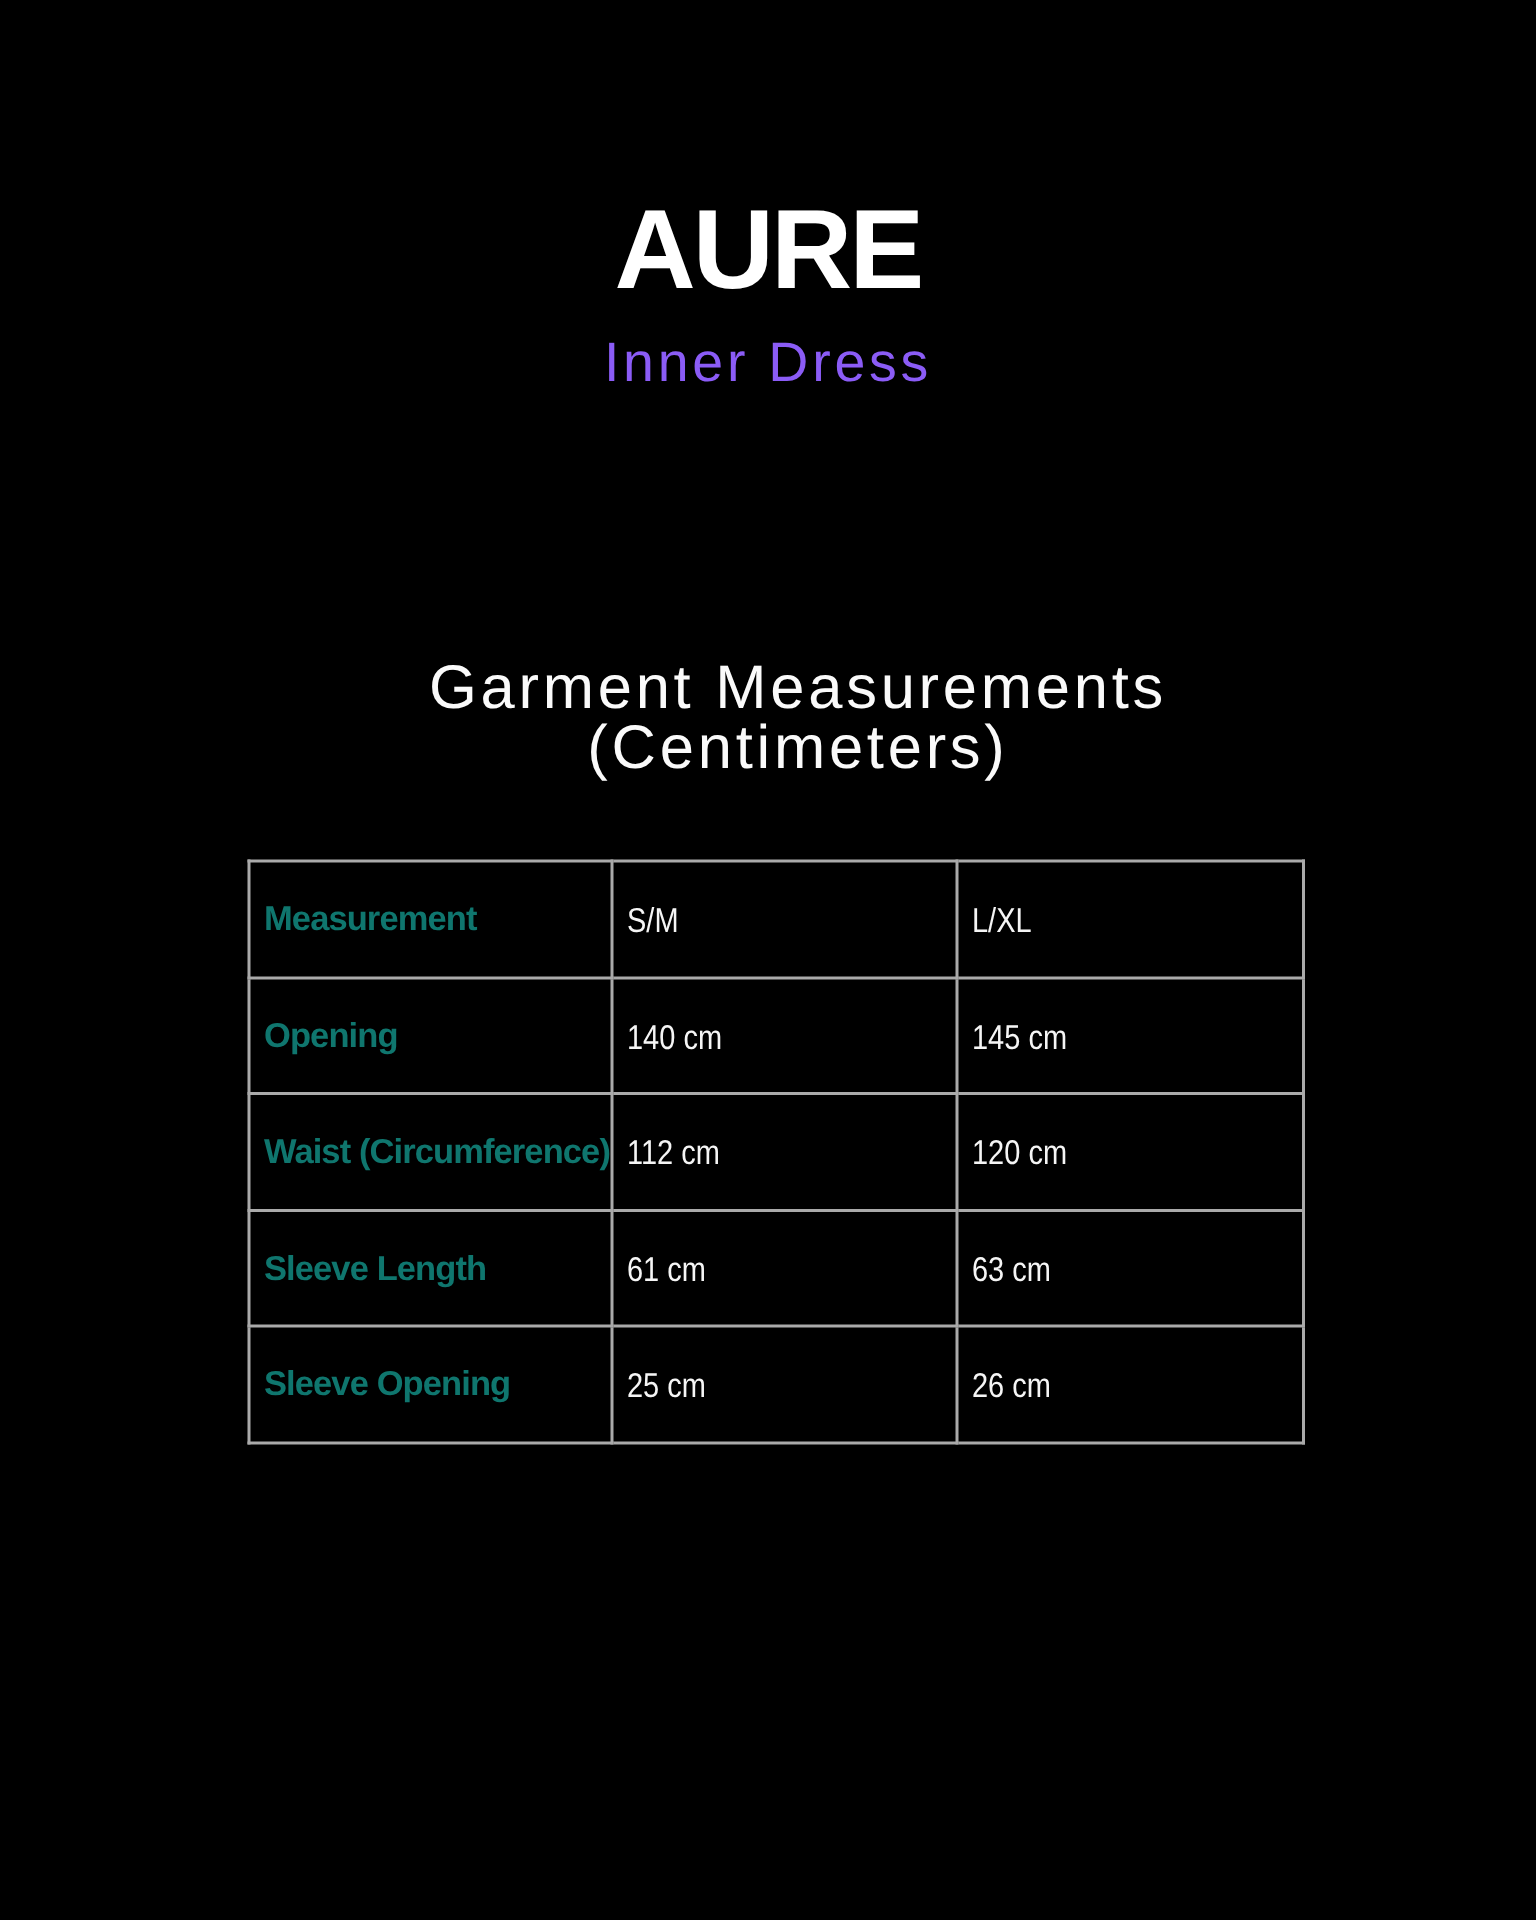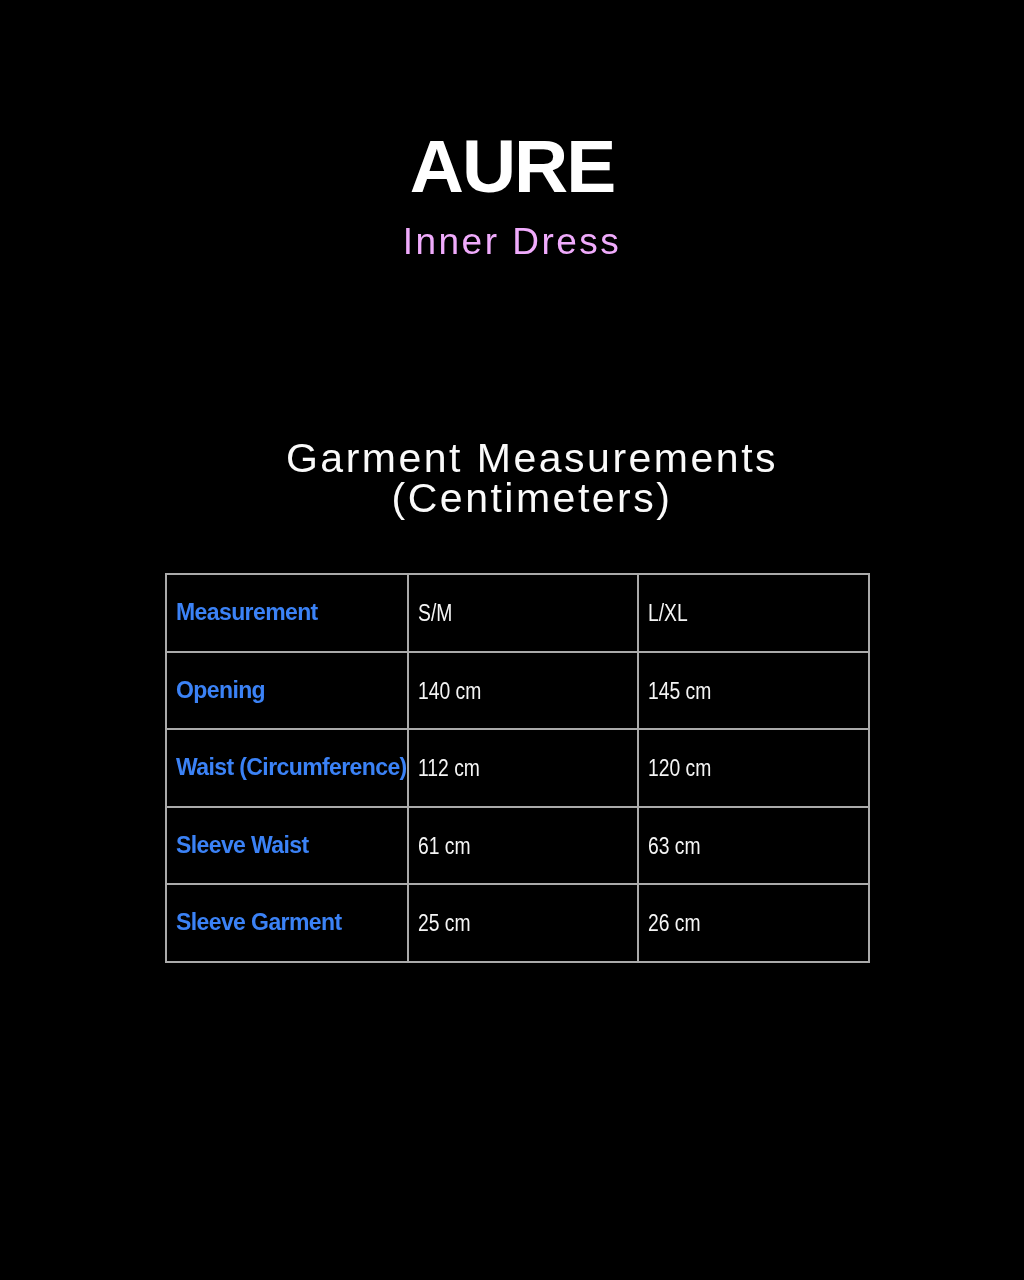--- a/index.html
+++ b/index.html
@@ -36,21 +36,21 @@
   .product-subtitle {
     position: absolute;
     top: 223px;
     left: 0;
     width: 1024px;
     text-align: center;
     font-size: 37px;
     line-height: 37px;
     font-weight: 400;
     letter-spacing: 2.5px;
-    color: #f0abfc;
+    color: #8b5cf6;
   }
 
   
   .section-title {
     position: absolute;
     top: 438px;
     left: 20px;
     width: 1024px;
     text-align: center;
     font-size: 41px;
@@ -75,21 +75,21 @@
     vertical-align: middle;
     padding: 0 0 0 9px;
     overflow: hidden;
     white-space: nowrap;
   }
   .cell-label {
     display: inline-block;
     font-weight: bold;
     font-size: 23px;
     letter-spacing: -0.6px;
-    color: #3b82f6;
+    color: #0f766e;
   }
   .cell-value {
     display: inline-block;
     font-weight: 400;
     font-size: 23px;
     color: #f5f5f5;
     transform: scaleX(0.84);
     transform-origin: left center;
     position: relative;
     top: 1px;
@@ -149,33 +149,33 @@
         </td>
         <td>
           <span class="cell-value">120 cm</span>
         </td>
       </tr>
 
 
 
       <tr>
         <td>
-          <span class="cell-label">Sleeve Waist</span>
+          <span class="cell-label">Sleeve Length</span>
         </td>
         <td>
           <span class="cell-value">61 cm</span>
         </td>
         <td>
           <span class="cell-value">63 cm</span>
         </td>
       </tr>
 
       <tr>
         <td>
-          <span class="cell-label">Sleeve Garment</span>
+          <span class="cell-label">Sleeve Opening</span>
         </td>
         <td>
           <span class="cell-value">25 cm</span>
         </td>
         <td>
           <span class="cell-value">26 cm</span>
         </td>
       </tr>
     </tbody>
   </table>

